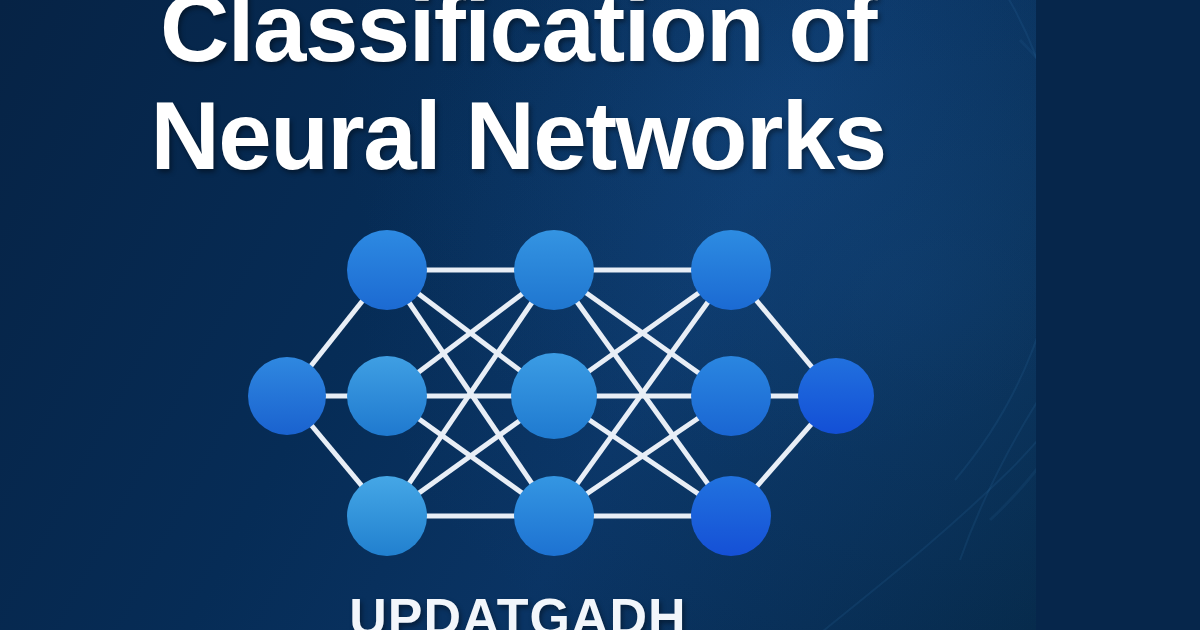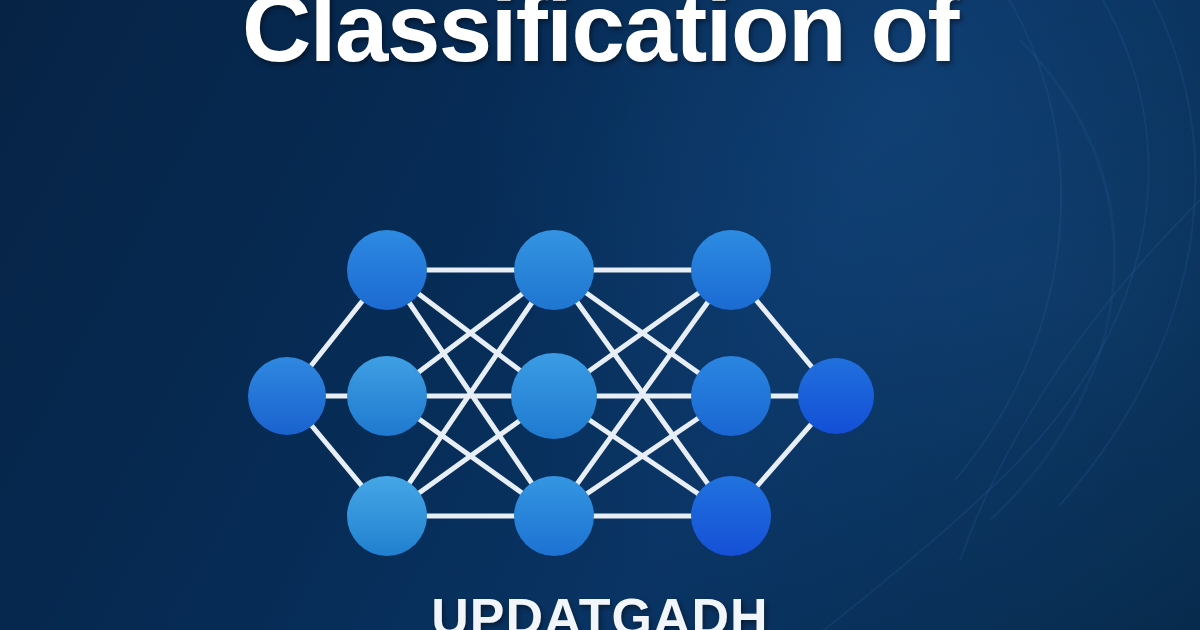--- a/index.html
+++ b/index.html
@@ -2,28 +2,29 @@
 <html><head>
 <meta charset="utf-8">
 <style>
   html, body {
     margin: 0;
     padding: 0;
     background: #06264b;
   }
   #canvas {
     position: relative;
-    width: 1200px;
+    width: 1027px;
     height: 630px;
     overflow: hidden;
     background:
       radial-gradient(ellipse 900px 700px at 88% 46%, rgba(31,94,160,0.20) 0%, rgba(31,94,160,0.0) 62%),
       radial-gradient(ellipse 620px 520px at 74% 16%, rgba(40,110,180,0.13) 0%, rgba(40,110,180,0.0) 70%),
       linear-gradient(118deg, #062345 0%, #062c56 38%, #0a3464 62%, #062949 100%);
     font-family: "Liberation Sans", sans-serif;
+    padding-left: 9px;
   }
   
   .arcs {
     position: absolute;
     inset: 0;
     pointer-events: none;
   }
   .title-block {
     position: absolute;
     left: 0;
@@ -81,20 +82,21 @@
       <path d="M990,-30 C1090,110 1090,320 955,480"></path>
       <path d="M1200,200 C1100,300 1010,420 960,560"></path>
     </g>
     <g fill="none" stroke="#3a7cb8" stroke-opacity="0.10" stroke-width="3">
       <path d="M1020,40 C1160,180 1140,380 990,520"></path>
     </g>
   </svg>
 
   <div class="title-block">
     <span class="title-line">Classification of</span>
+    <span class="title-line">Neural Networks</span>
   </div>
 
   <svg class="network" width="1200" height="630" viewBox="0 0 1200 630">
     <defs id="node-gradients">
         <linearGradient id="grad-i1" x1="0" y1="0" x2="0" y2="1">
           <stop offset="0%" stop-color="#2f88e0"></stop>
           <stop offset="100%" stop-color="#1a62cf"></stop>
         </linearGradient>
         <linearGradient id="grad-h1a" x1="0" y1="0" x2="0" y2="1">
           <stop offset="0%" stop-color="#2d8ae2"></stop>

